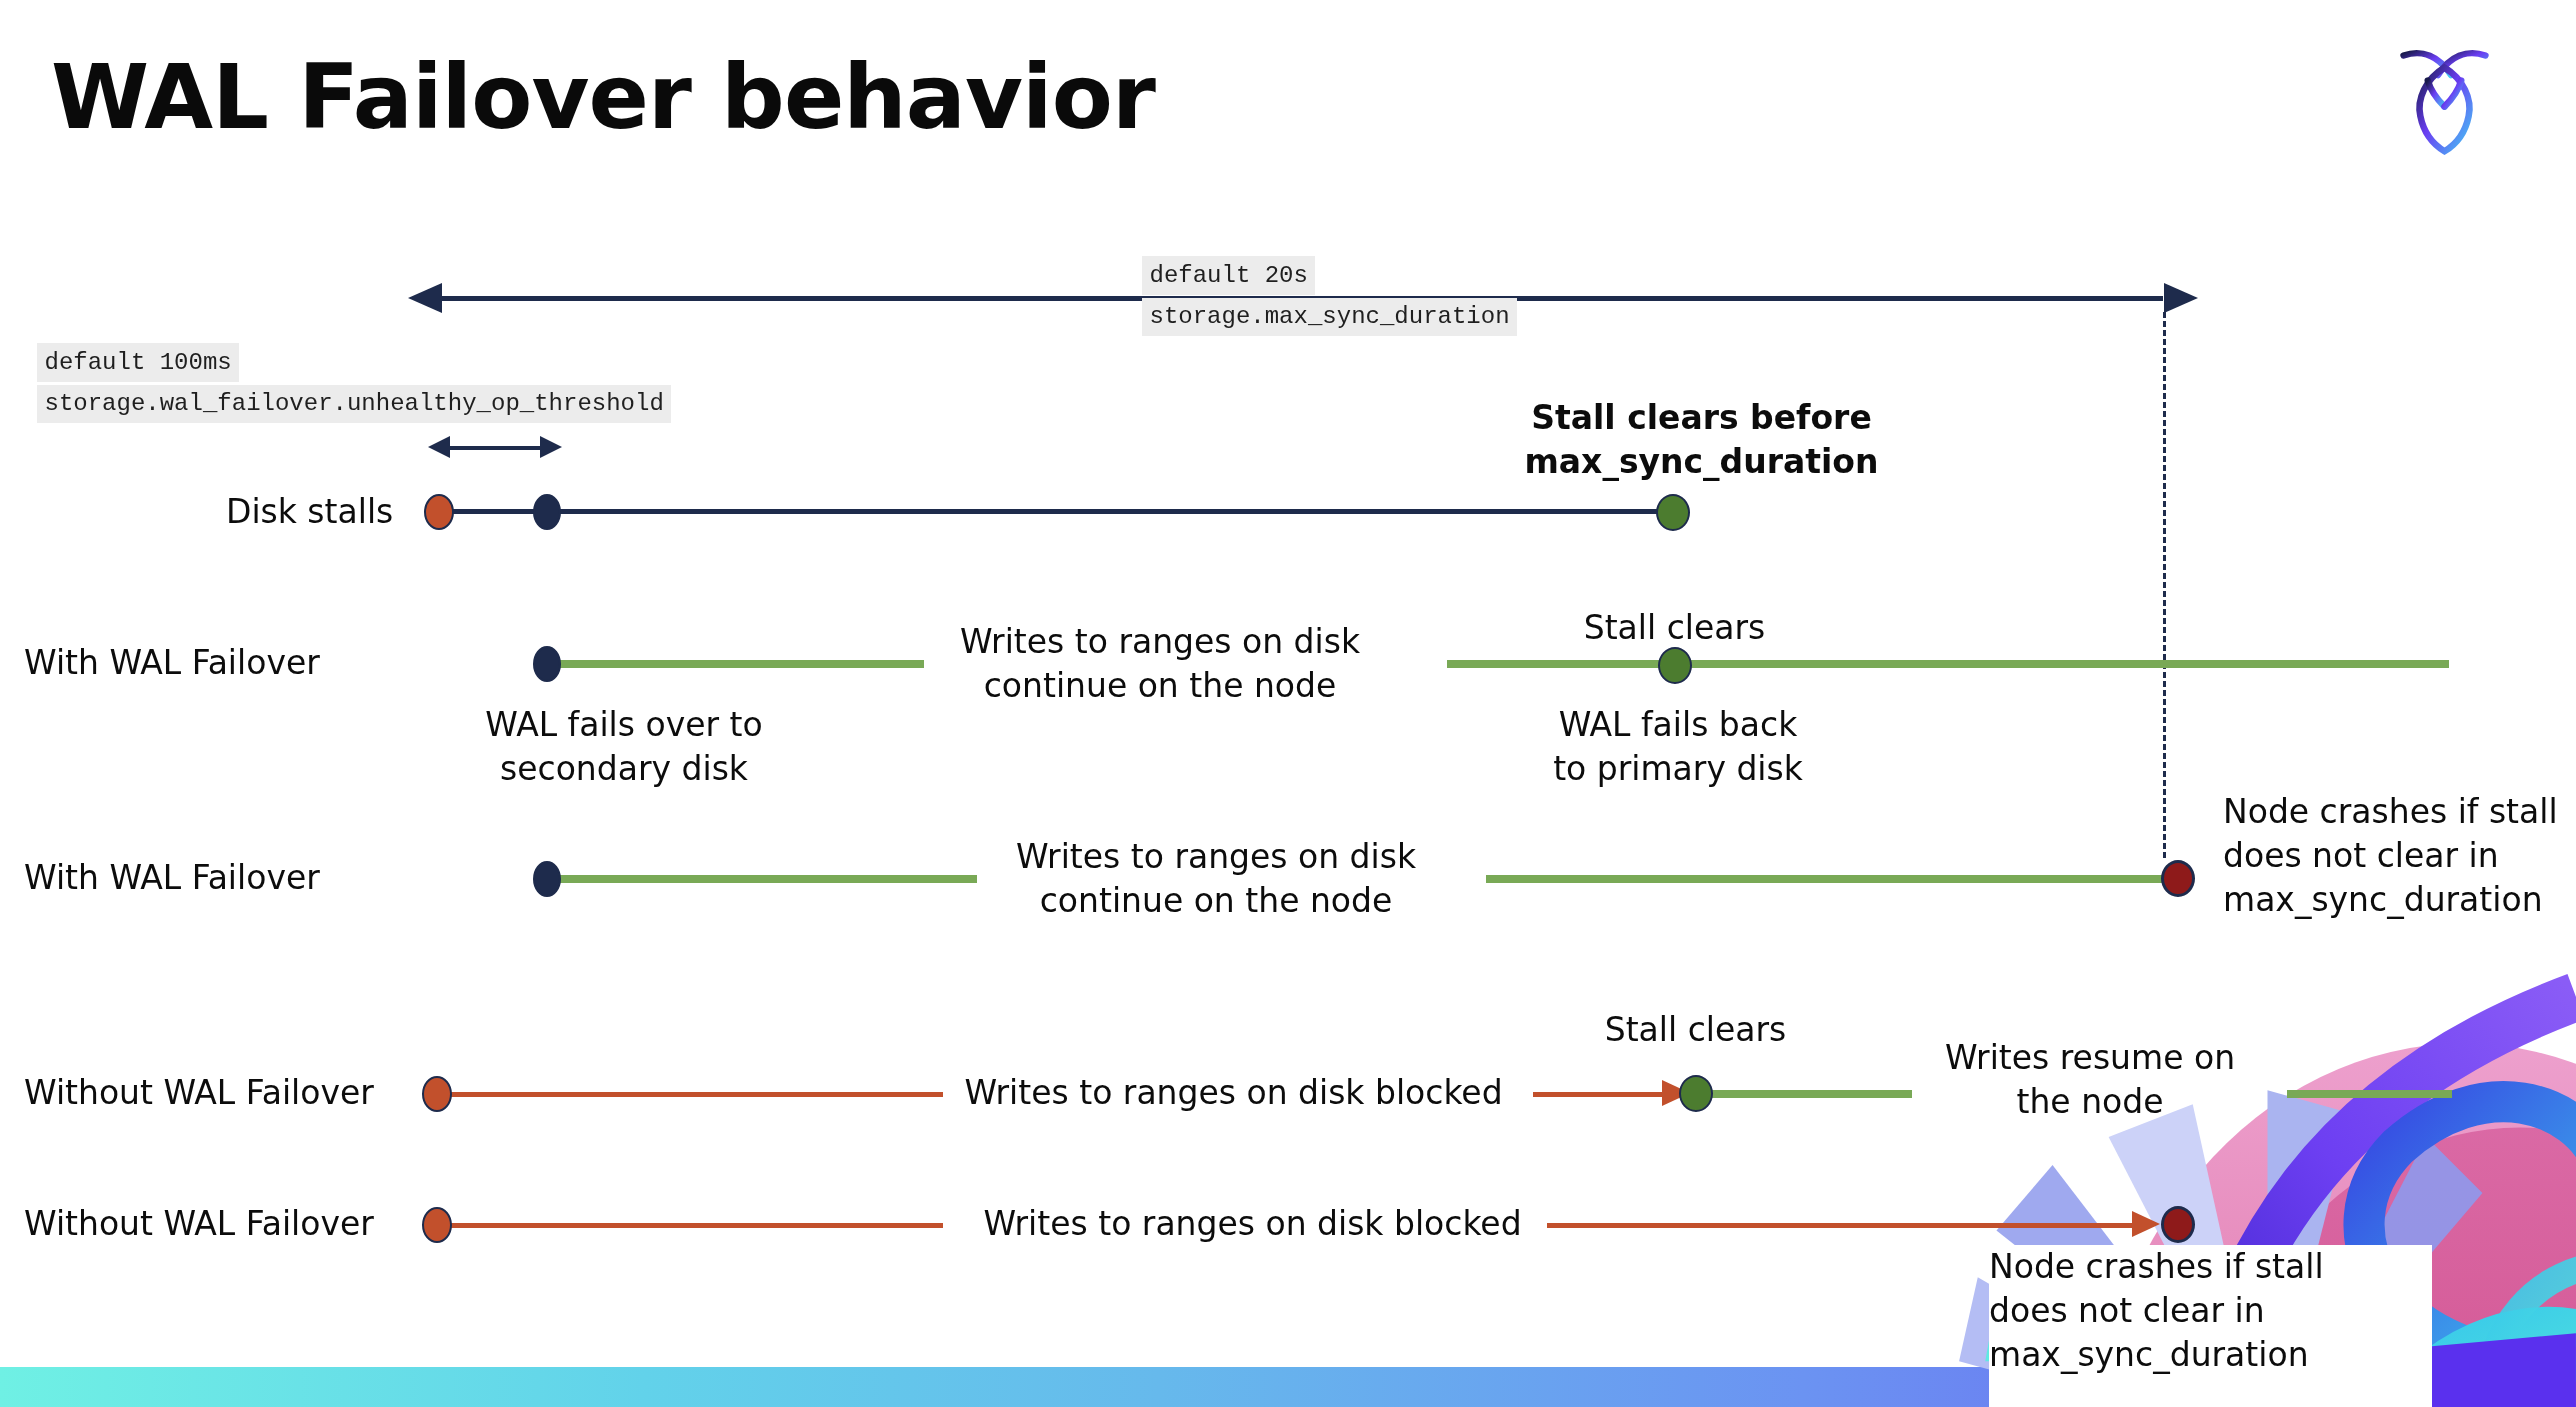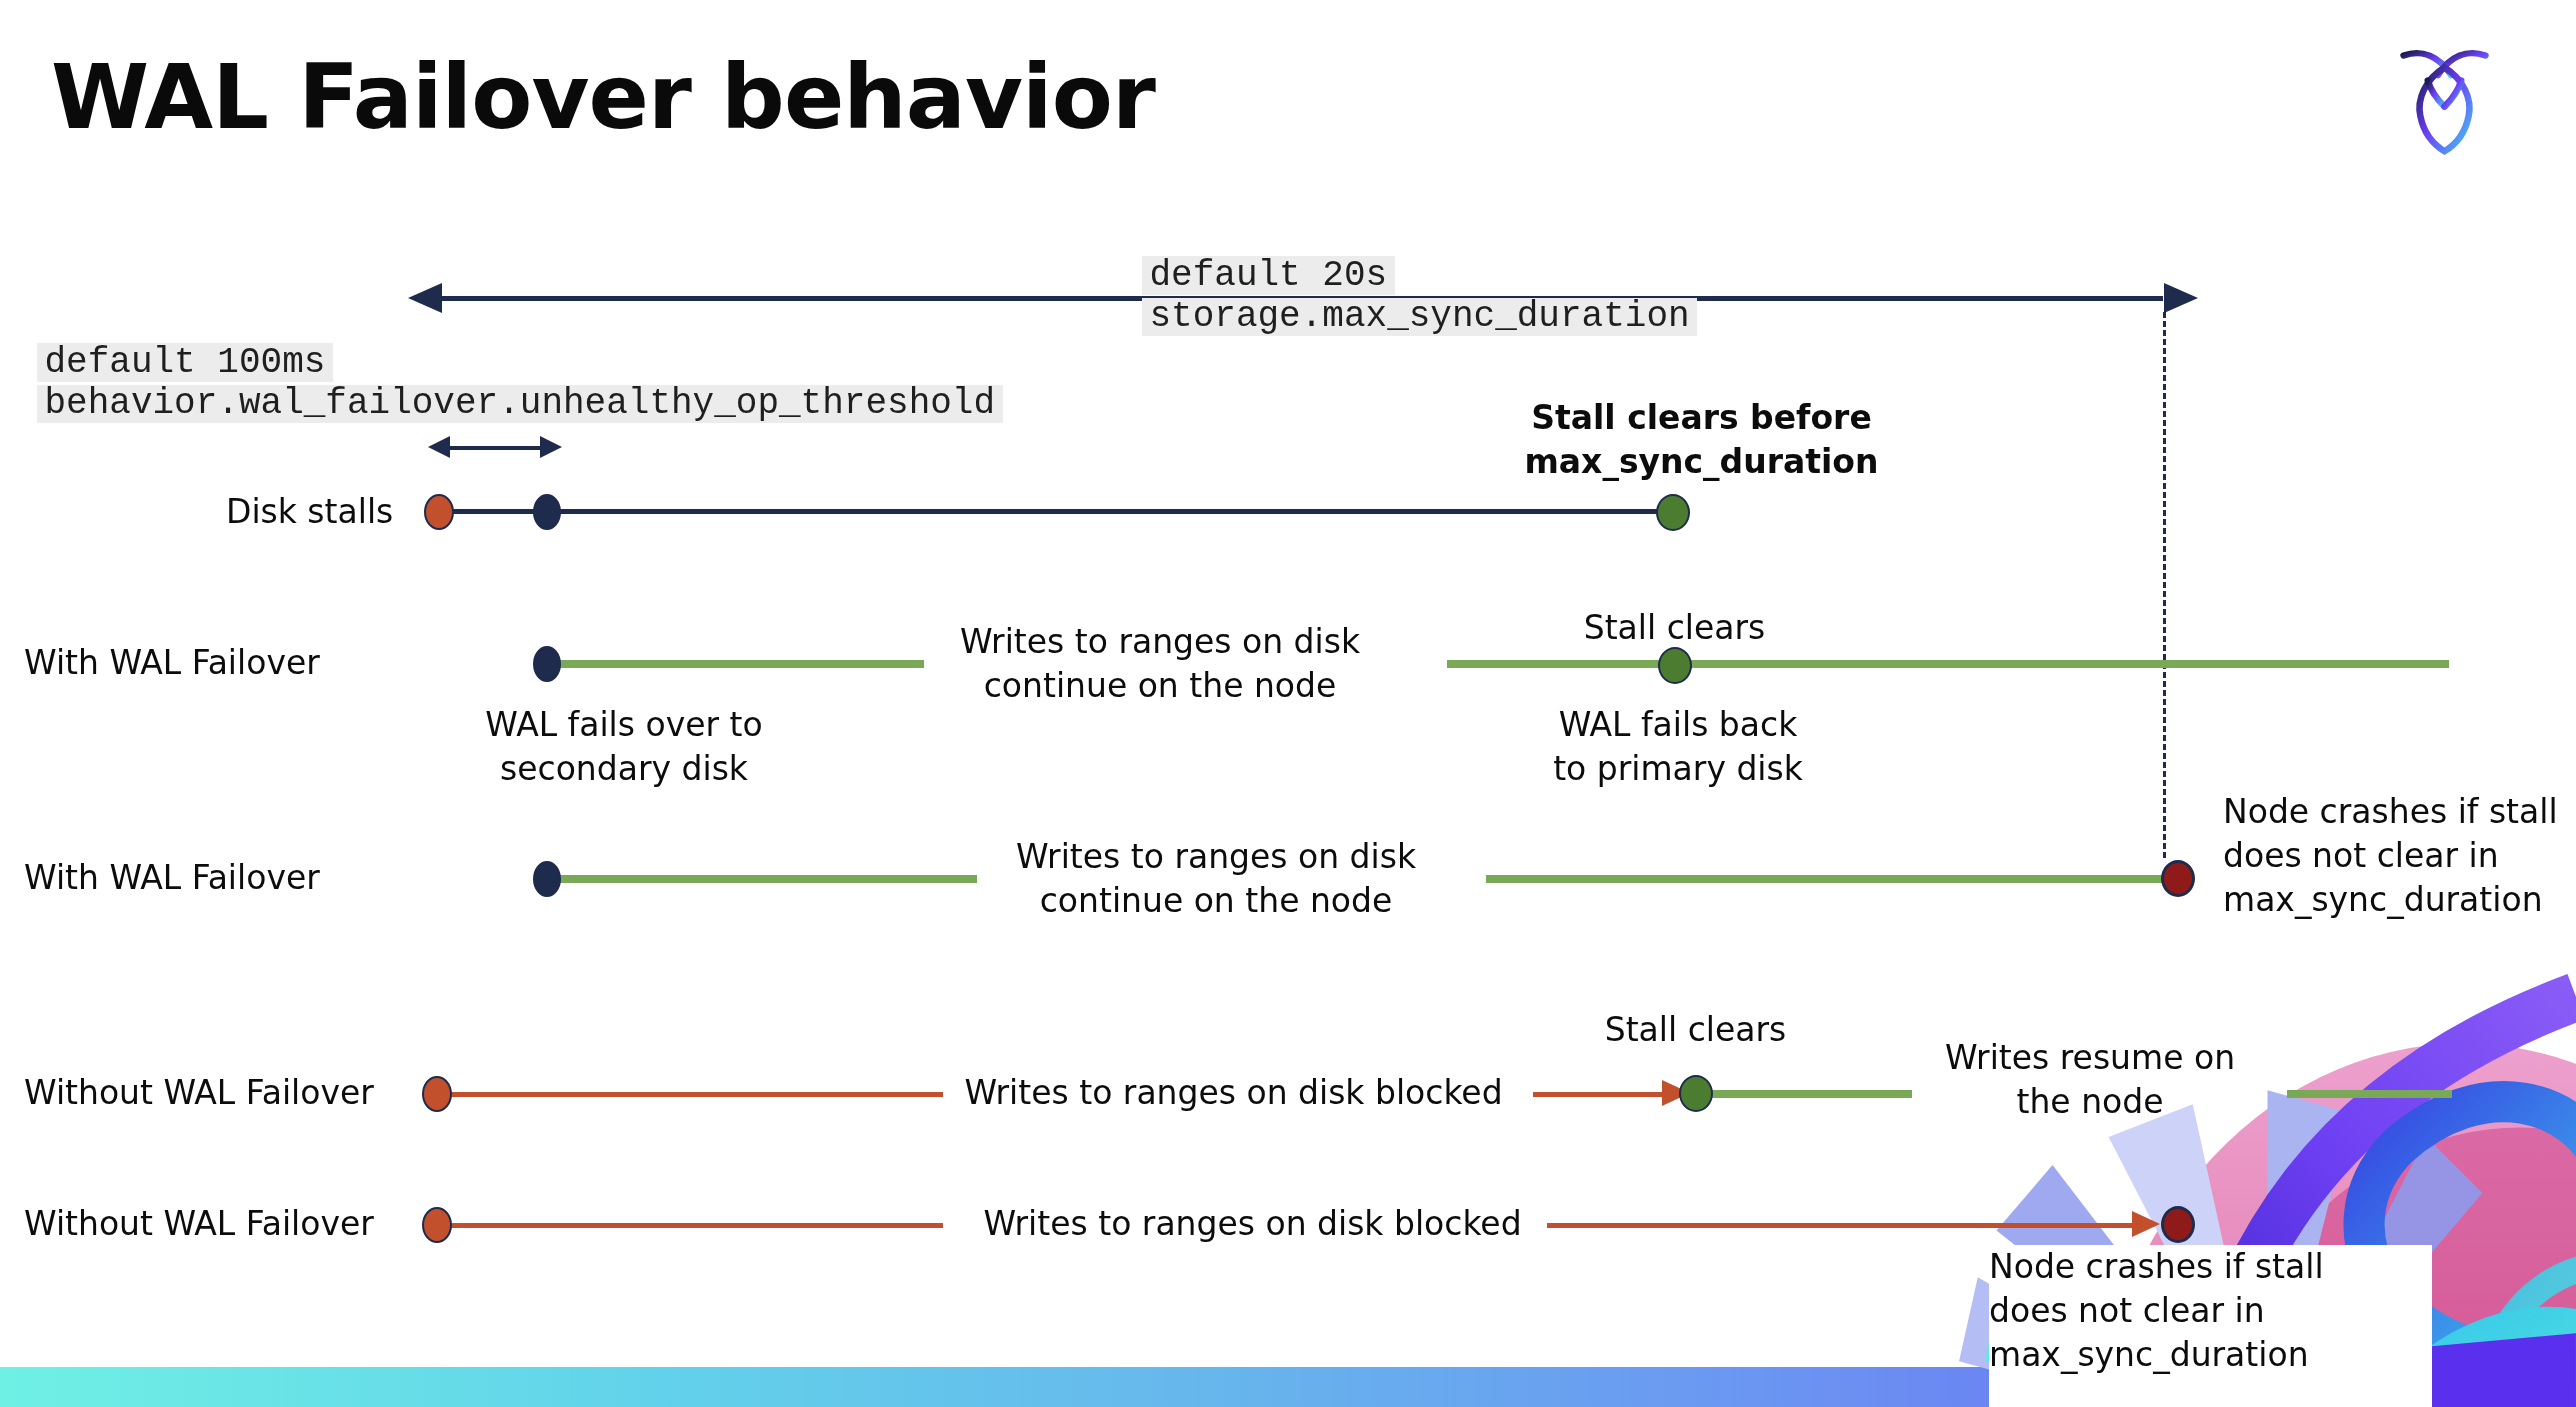--- a/index.html
+++ b/index.html
@@ -4,21 +4,21 @@
 <style>
   html,body{margin:0;padding:0;background:#fff;}
   #canvas{position:relative;width:2576px;height:1408px;background:#ffffff;overflow:hidden;
           font-family:"DejaVu Sans",sans-serif;color:#0c0c0c;}
   .abs{position:absolute;}
   .page-title{font-size:89px;font-weight:800;letter-spacing:-0.9px;color:#0a0a0a;white-space:nowrap;}
   .row-label{font-size:33px;line-height:44px;white-space:nowrap;}
   .note{font-size:33px;line-height:1.34;white-space:pre-line;text-align:center;}
   .note-left{text-align:left;}
   .mono-line{display:block;width:max-content;font-family:"Liberation Mono","DejaVu Sans Mono",monospace;
-             font-size:36px;line-height:37px;background:#ececec;color:#1f1f1f;padding:0.9px 7.5px;margin-bottom:2.8px;}
+             font-size:24px;line-height:37px;background:#ececec;color:#1f1f1f;padding:0.9px 7.5px;margin-bottom:2.8px;}
   .hline{position:absolute;}
   .navy-line{background:#1e2b4c;height:4.7px;}
   .green-line{background:#79a956;height:7.5px;}
   .red-line{background:#c2502c;height:4.7px;}
   .dot{position:absolute;border-radius:50%;border:2.8px solid #1e2b4c;box-sizing:border-box;z-index:4;}
   .tri{position:absolute;width:0;height:0;}
   .dashed-v{position:absolute;width:0;border-left:3.7px dashed #1e2b4c;}
   .z3{z-index:3;} .z5{z-index:5;}
 </style>
 </head>
@@ -96,21 +96,21 @@
     <div class="tri" style="left:2164px;top:283px;border-top:15px solid transparent;border-bottom:15px solid transparent;border-left:34px solid #1e2b4c;z-index:2;"></div>
   </div>
 
   <div class="abs z3" style="left:1142px;top:256px;">
     <span class="mono-line">default 20s</span>
     <span class="mono-line">storage.max_sync_duration</span>
   </div>
 
   <div class="abs z3" style="left:37px;top:343px;text-align:center;">
     <span class="mono-line">default 100ms</span>
-    <span class="mono-line">behavior.wal_failover.unhealthy_op_threshold</span>
+    <span class="mono-line">storage.wal_failover.unhealthy_op_threshold</span>
   </div>
 
   <div>
     <div class="hline navy-line" style="left:447px;top:446px;width:97px;height:3.7px;z-index:3;"></div>
     <div class="tri" style="left:428px;top:436px;border-top:11.2px solid transparent;border-bottom:11.2px solid transparent;border-right:22.4px solid #1e2b4c;z-index:3;"></div>
     <div class="tri" style="left:540px;top:436px;border-top:11.2px solid transparent;border-bottom:11.2px solid transparent;border-left:22.4px solid #1e2b4c;z-index:3;"></div>
   </div>
 
   <div class="dashed-v z3" style="left:2163px;top:312px;height:546px;"></div>
 

